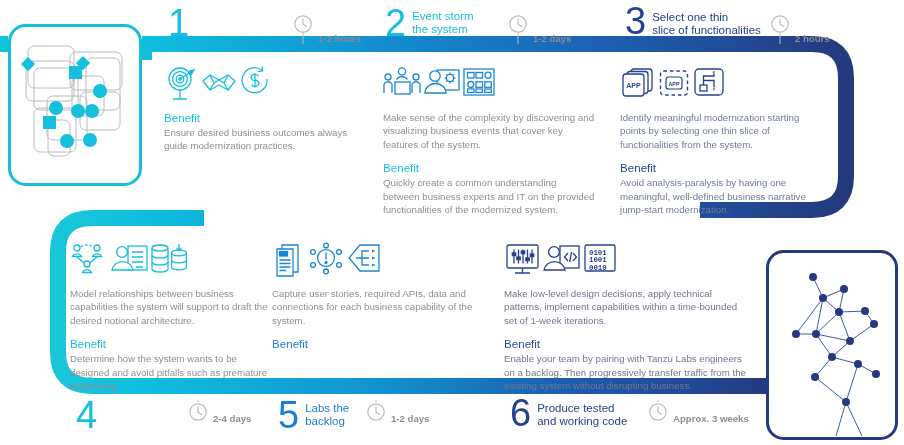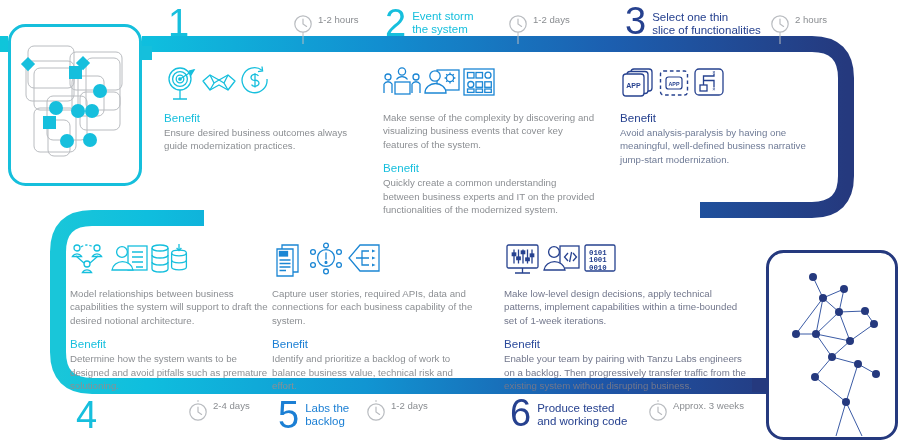--- a/index.html
+++ b/index.html
@@ -17,21 +17,21 @@
     font-size:38px;line-height:34px;font-weight:400;
     letter-spacing:-1px;margin-right:7px;
   }
   .step-title{font-size:11.5px;line-height:12.6px;font-weight:400;padding-top:4px;white-space:nowrap;}
   .cy{color:#16bfdd;}
   .bl{color:#1b7fd4;}
   .nv{color:#26418f;}
   .nv2{color:#2b4a9b;}
 
   
-  .clock{position:absolute;display:flex;align-items:flex-start;}
+  .clock{position:absolute;display:flex;align-items:flex-end;font-weight:bold;}
   .clock svg{display:block;}
   .clock-label{font-size:9.6px;color:#8a8d91;margin-left:5px;white-space:nowrap;}
 
   
   .col{position:absolute;width:200px;}
   .icons{height:44px;display:flex;align-items:flex-end;margin-bottom:9px;}
   .icons svg{display:block;}
   .body-txt{font-size:9.7px;line-height:13.4px;color:#8c8f93;margin:0 0 10px 0;}
   .benefit-h{font-size:11.6px;line-height:14px;margin:5px 0 1px 0;}
   .benefit-t{font-size:9.7px;line-height:13.4px;color:#8c8f93;margin:0;}
@@ -281,20 +281,21 @@
         <rect x="8" y="19" width="7" height="6"></rect>
         <path d="M11.5,19 L11.5,10 L22,10 L22,7.5"></path>
         <path d="M11.5,14.5 L22,14.5 L22,21.5"></path>
       </g>
       <g fill="#26418f" font-family="Liberation Sans, sans-serif" font-size="5.6">
         <text x="20.2" y="8.4">×</text>
           <text x="20.2" y="24.6">×</text>
       </g>
     </svg>
   </div>
+  <p class="body-txt navy-body">Identify meaningful modernization starting points by selecting one thin slice of functionalities from the system.</p>
   <p class="benefit-h nv">Benefit</p>
   <p class="benefit-t navy-body">Avoid analysis-paralysis by having one meaningful, well-defined business narrative jump-start modernization.</p>
 </div>
 
 <div class="col" style="left:70px;top:234px;width:198px;">
   <div class="icons">
     <svg width="40" height="36" viewBox="0 0 40 36">
       <g fill="none" stroke="#16bfdd" stroke-width="1.3">
         <circle cx="7" cy="6" r="3"></circle>
           <path d="M2.4,14.5 A5.2,5 0 0 1 11.6,14.5 Z"></path>
@@ -360,21 +361,20 @@
         <path d="M14,3 L33,3 L33,29 L14,29 L3,16 Z"></path>
         <path d="M10,16 L16,16 M16,16 L16,9 L23,9 M16,16 L16,23 L23,23 M16,16 L23,16"></path>
         <path d="M26,7.4 L29.6,9 L26,10.6 Z" fill="#1b86d4" stroke="none"></path>
         <path d="M26,14.4 L29.6,16 L26,17.6 Z" fill="#1b86d4" stroke="none"></path>
         <path d="M26,21.4 L29.6,23 L26,24.6 Z" fill="#1b86d4" stroke="none"></path>
       </g>
     </svg>
   </div>
   <p class="body-txt">Capture user stories, required APIs, data and connections for each business capability of the system.</p>
   <p class="benefit-h bl">Benefit</p>
-  <p class="benefit-t">Identify and prioritize a backlog of work to balance business value, technical risk and effort.</p>
 </div>
 
 <div class="col" style="left:504px;top:234px;width:244px;">
   <div class="icons">
     <svg width="38" height="36" viewBox="0 0 38 36">
       <g fill="none" stroke="#26418f" stroke-width="1.3">
         <rect x="3" y="3" width="31" height="23" rx="1.5"></rect>
         <path d="M18.5,26 L18.5,31 M11,31 L26,31"></path>
         <path d="M10,7.5 L10,21.5 M14.5,7.5 L14.5,21.5 M19,7.5 L19,21.5 M23.5,7.5 L23.5,21.5 M28,7.5 L28,21.5"></path>
         <rect x="8.3" y="11" width="3.4" height="2.6" fill="#26418f"></rect>

